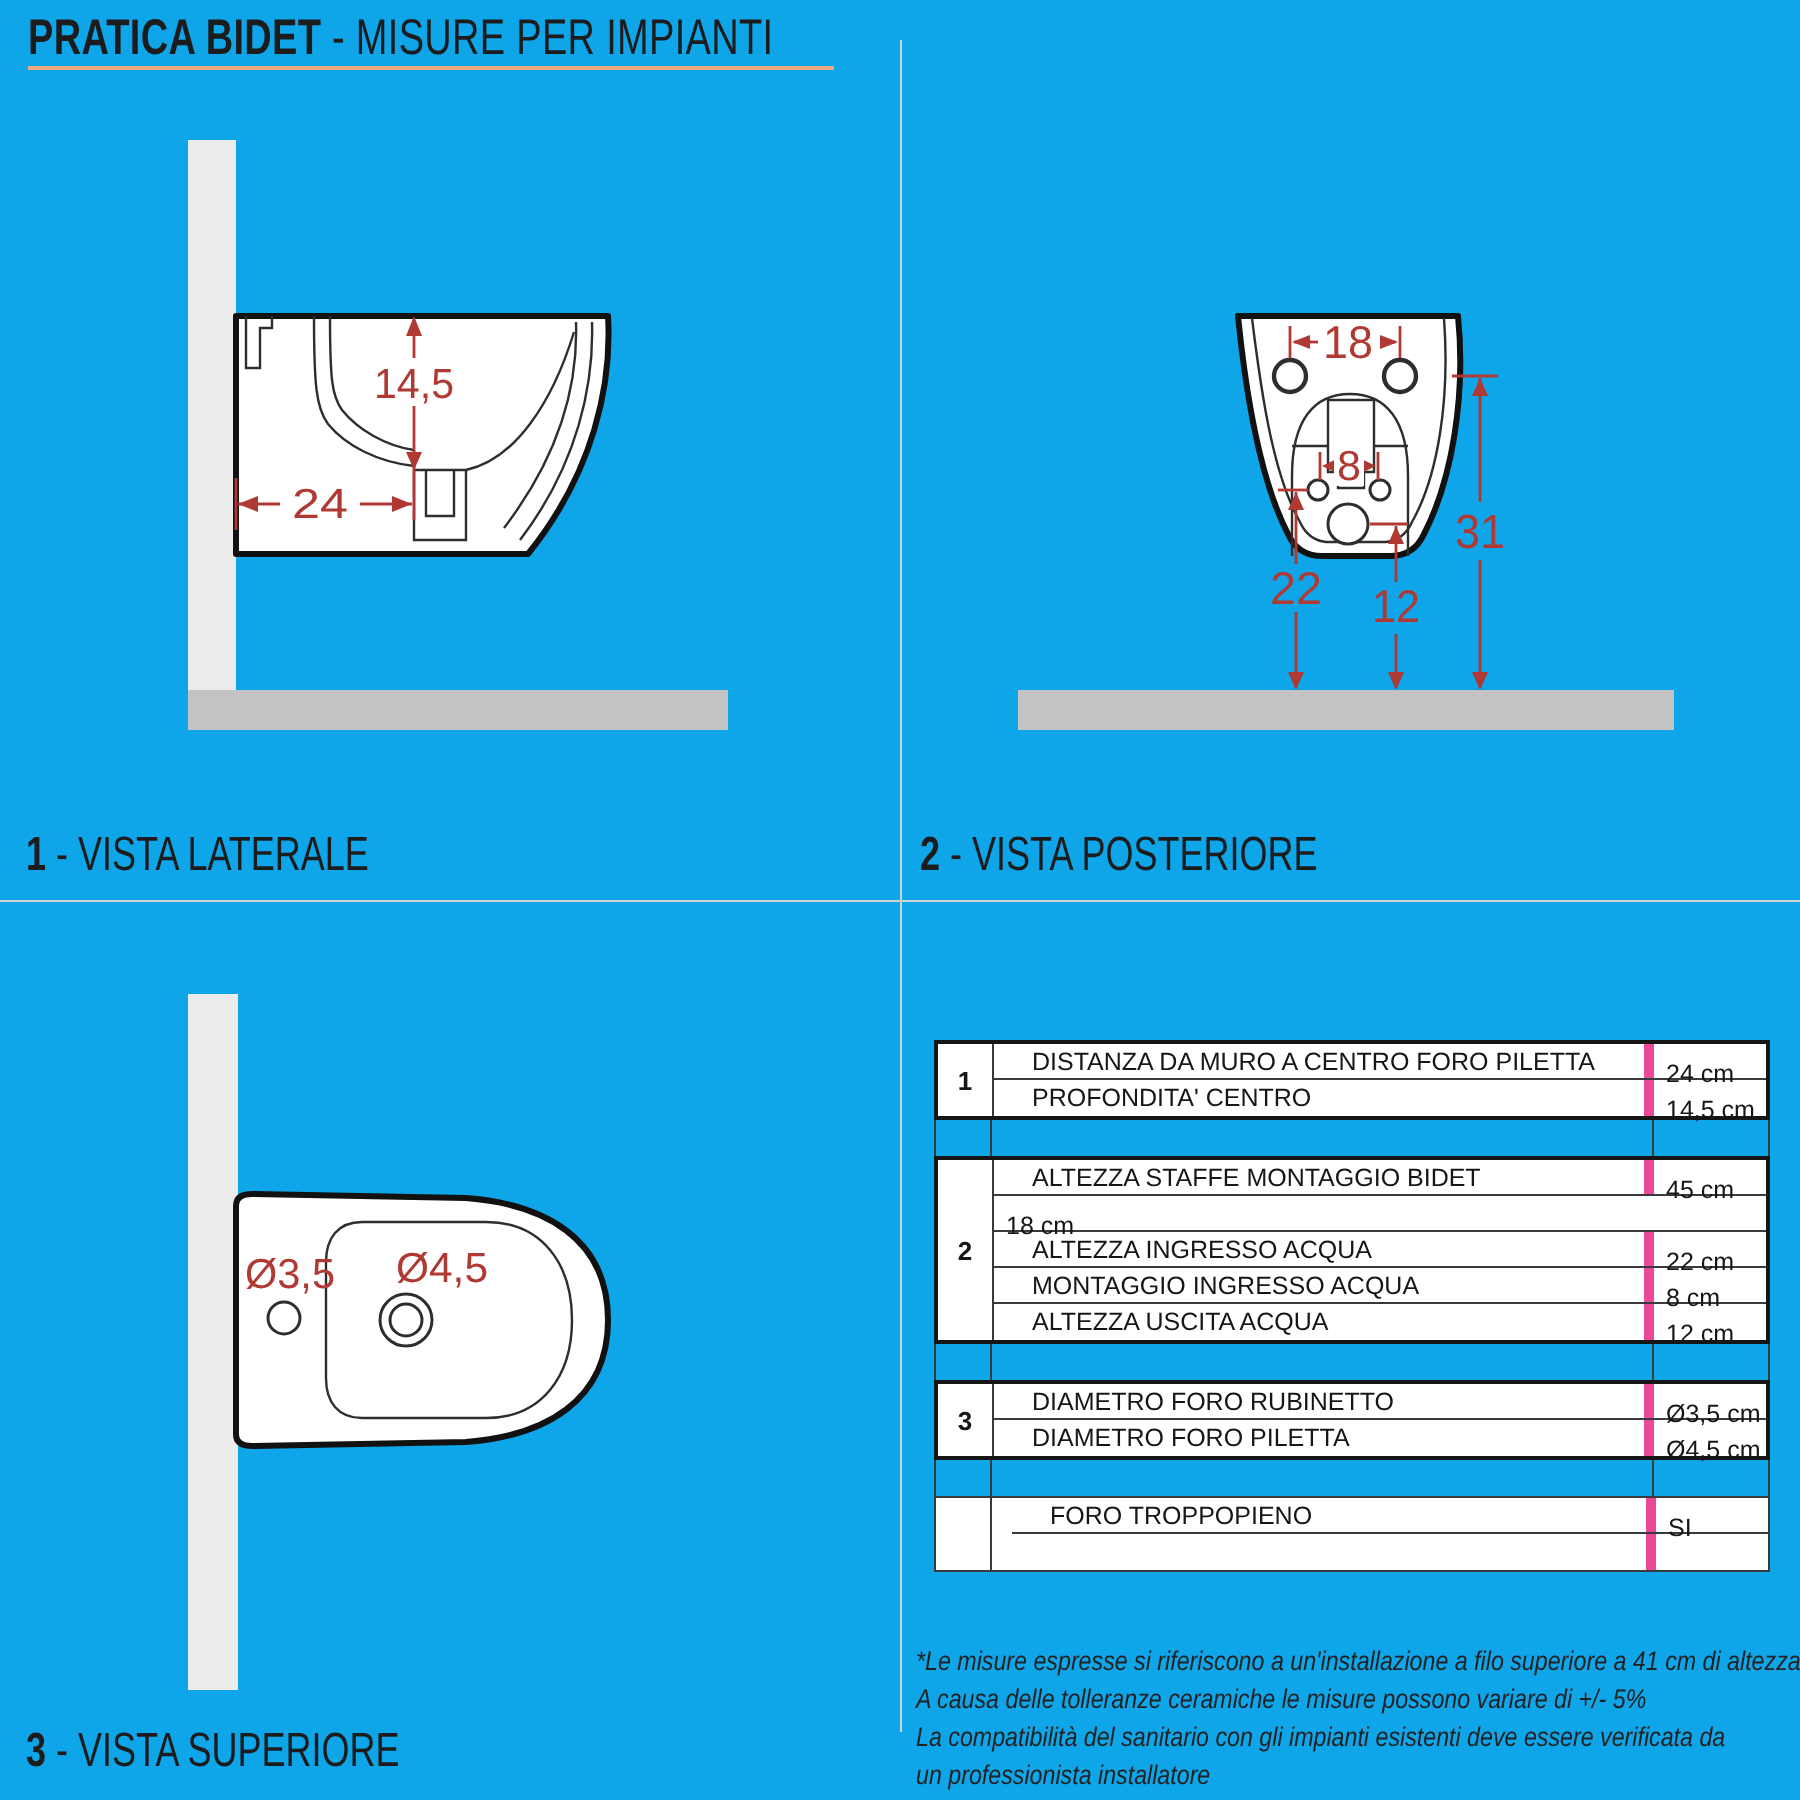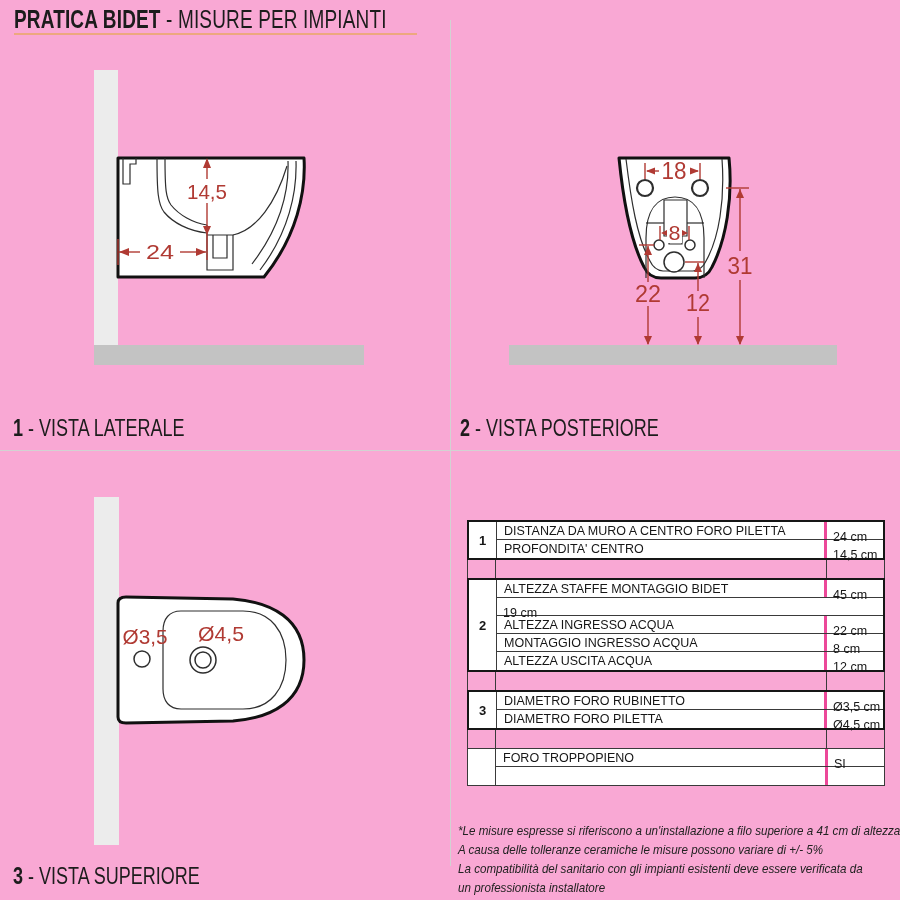--- a/index.html
+++ b/index.html
@@ -1,18 +1,18 @@
 <!DOCTYPE html>
 <html><head>
 <meta charset="utf-8">
 <style>
   * { margin:0; padding:0; box-sizing:border-box; }
   html,body { background:#fff; }
   .page {
-    position:relative; width:900px; height:900px; background:#f9a8d4;
+    position:relative; width:900px; height:900px; background:#0ea5e9;
     font-family:"Liberation Sans", sans-serif; color:#1c1c1c; overflow:hidden;
   }
   
   .title { position:absolute; left:14px; top:5px; font-size:25px; white-space:nowrap;
            transform:scaleX(0.76); transform-origin:left top; letter-spacing:0.2px; }
   .title .brand { font-weight:bold; }
   .title-underline { position:absolute; left:14px; top:33px; width:403px; height:2px; background:#eda87f; }
   
   .vdiv { position:absolute; left:450px; top:20px; width:1px; height:846px; background:#d2d2d2; }
   .hdiv { position:absolute; left:0; top:450px; width:900px; height:1px; background:#d2d2d2; }
@@ -31,28 +31,28 @@
   .thick { fill:#ffffff; stroke:#111; stroke-width:3; stroke-linejoin:round; }
   .thin  { fill:none; stroke:#2e2e2e; stroke-width:1.2; }
   .hole  { fill:#ffffff; stroke:#2e2e2e; stroke-width:2.2; }
   .hole-s{ fill:#ffffff; stroke:#2e2e2e; stroke-width:1.5; }
   .rline { stroke:#b03a33; stroke-width:1.4; fill:none; }
   .rfill { fill:#b03a33; }
   .rtext { fill:#b03a33; font-family:"Liberation Sans",sans-serif; text-anchor:middle; }
   
   .mtable { position:absolute; left:467px; top:520px; width:418px; font-size:12.5px; color:#161616; }
   .tgroup { display:flex; border:2px solid #161616; background:#fff; }
-  .tgroup.tthin { border-width:1px; border-color:#3a3a3a; }
+  .tgroup.tthin { border-width:1px; border-color:#3a3a3a;gap:10px; }
   .tnum { width:28px; display:flex; align-items:center; justify-content:center;
           font-weight:bold; font-size:13px; border-right:1px solid #3a3a3a; }
   .trows { flex:1; display:flex; flex-direction:column; }
   .trow { display:flex; height:18px; border-bottom:1px solid #3a3a3a; }
   .trow:last-child { border-bottom:none; }
   .tlabel { flex:1; display:flex; align-items:center; padding-left:7px;
-            border-right:3px solid #ec4899; white-space:nowrap; }
+            border-right:5px solid #ec4899; white-space:nowrap;margin-left:12px; }
   .tval { width:56px; display:flex; align-items:center; padding-left:6px; white-space:nowrap;margin-top:12px; }
   .tspacer { display:flex; height:18px; }
   .tspacer .sc1 { width:29px; border-left:1px solid #3a3a3a; border-right:1px solid #3a3a3a; }
   .tspacer .sc2 { flex:1; border-right:1px solid #3a3a3a; }
   .tspacer .sc3 { width:58px; border-right:1px solid #3a3a3a; }
   
   .footnote { position:absolute; left:458px; top:821px; width:520px;
               font-style:italic; font-size:13.5px; line-height:19px; color:#222;
               transform:scaleX(0.86); transform-origin:left top; }
   .footnote div { white-space:nowrap; }
@@ -213,21 +213,21 @@
       </div>
 
     <div class="tgroup">
       <div class="tnum">2</div>
       <div class="trows">
         <div class="trow">
           <div class="tlabel">ALTEZZA STAFFE MONTAGGIO BIDET</div>
           <div class="tval">45 cm</div>
         </div>
         <div class="trow">
-          <div class="tval">19 cm</div>
+          <div class="tval">18 cm</div>
         </div>
         <div class="trow">
           <div class="tlabel">ALTEZZA INGRESSO ACQUA</div>
           <div class="tval">22 cm</div>
         </div>
         <div class="trow">
           <div class="tlabel">MONTAGGIO INGRESSO ACQUA</div>
           <div class="tval">8 cm</div>
         </div>
         <div class="trow">

